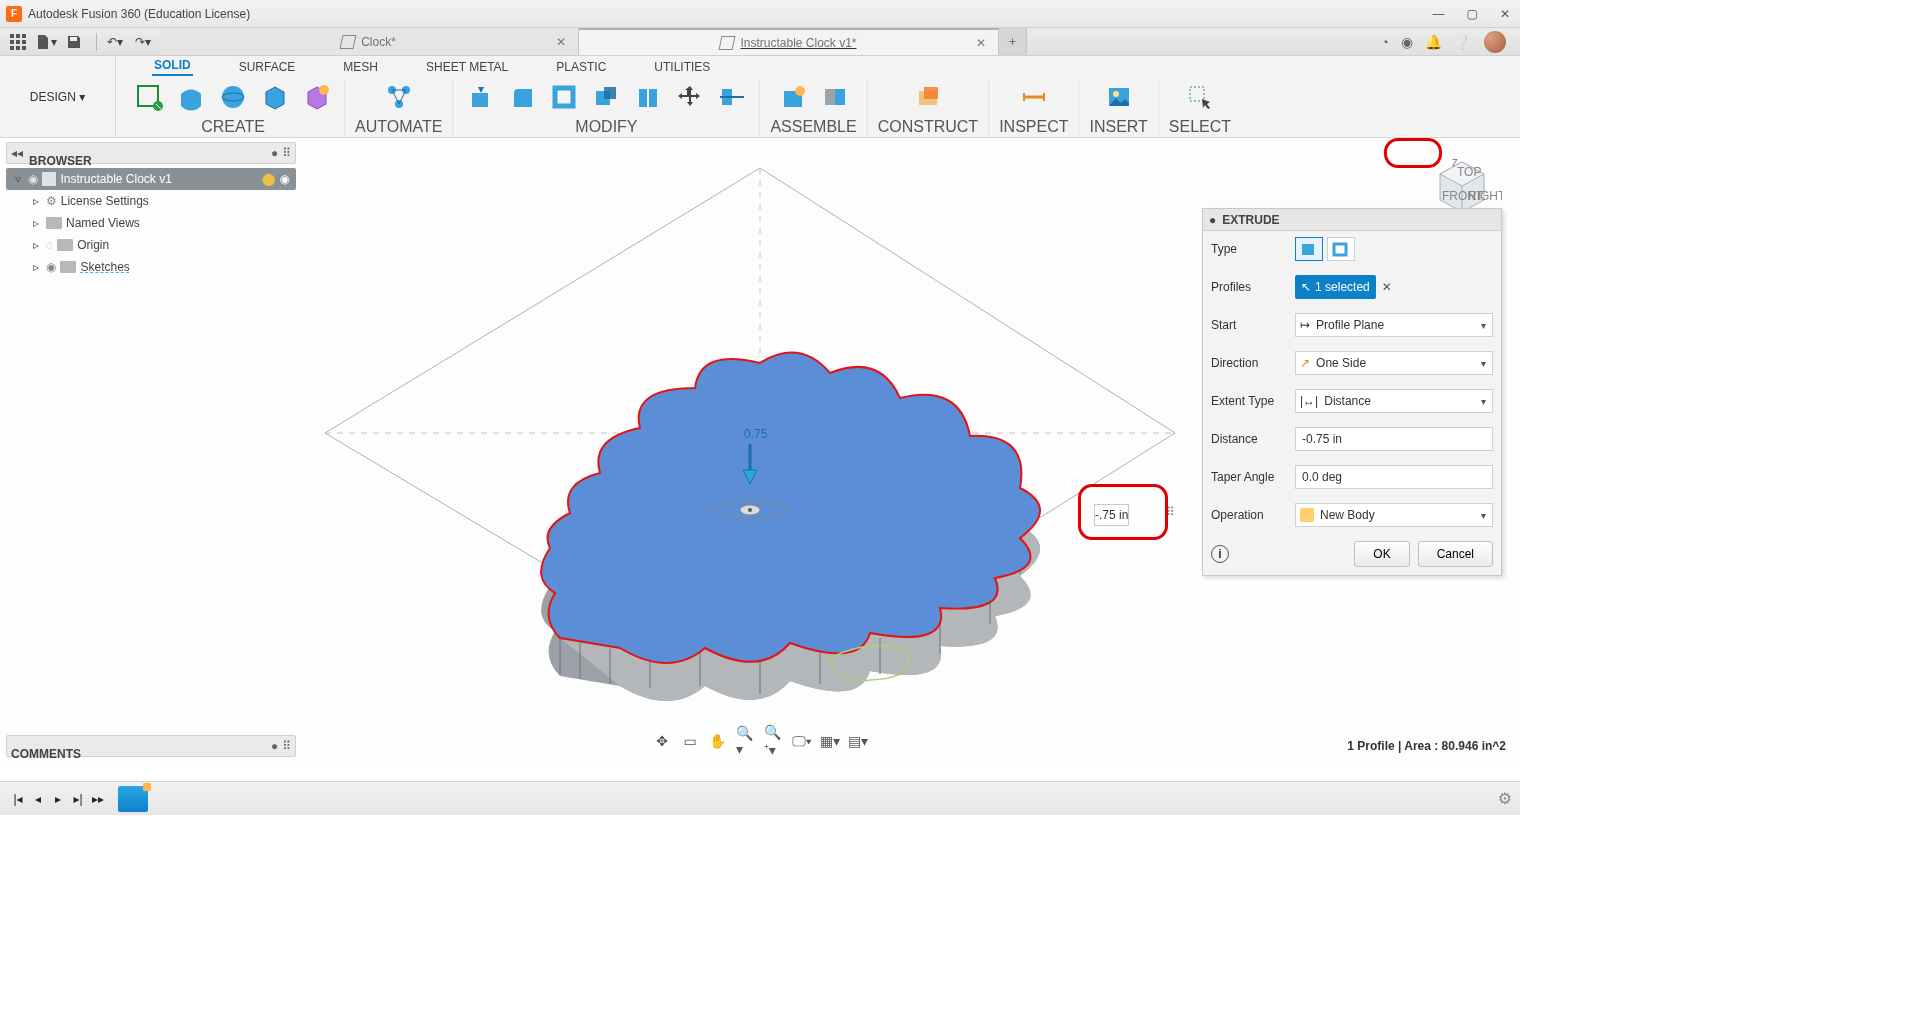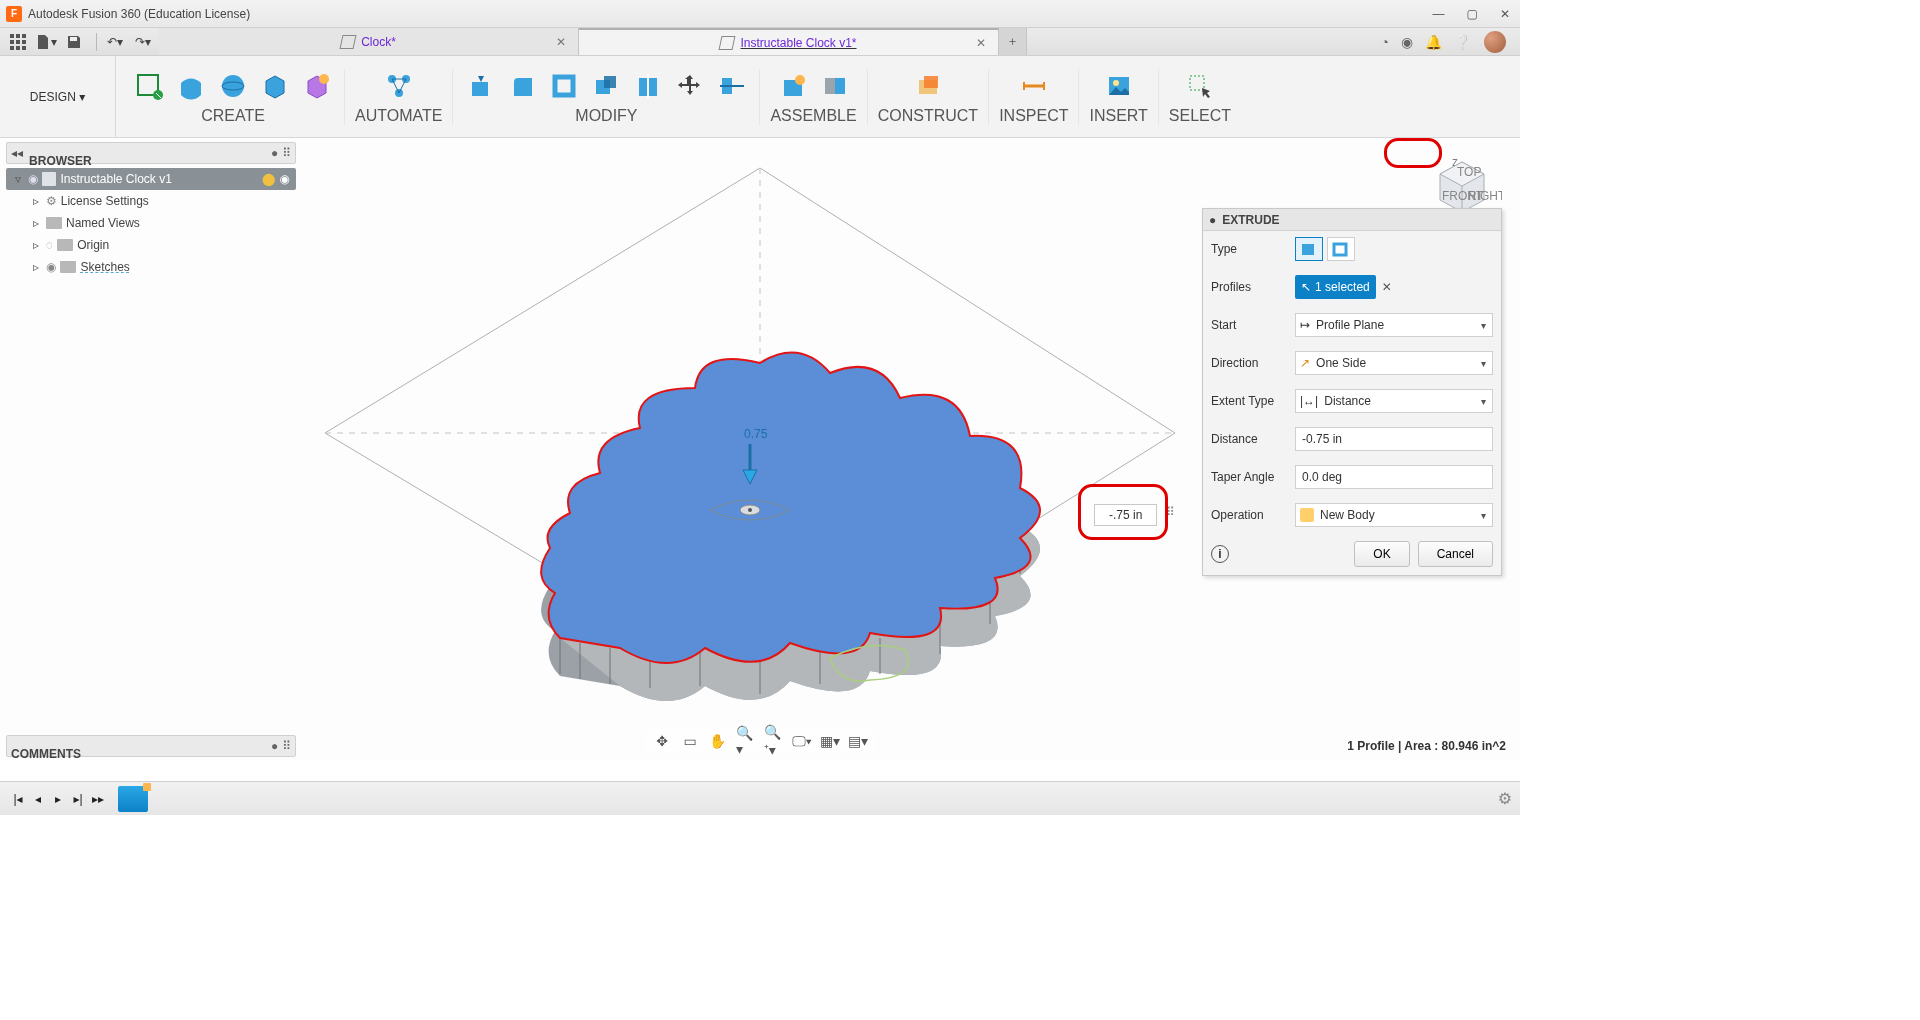--- a/index.html
+++ b/index.html
@@ -13,21 +13,21 @@
   .titlebar .win-ctrls span{cursor:default;}
   
   
   .qat { height: 28px; background: linear-gradient(#ebebeb,#e0e0e0); display:flex; align-items:center; padding:0 6px; border-bottom:1px solid #cfcfcf;position:relative;}
   .qat .qbtn { display:inline-flex; align-items:center; justify-content:center; width:24px; height:22px; margin-right:4px; color:#444;}
   .qat .sep{width:1px;height:18px;background:#b8b8b8;margin:0 6px;}
   .qat .tabs-wrap{flex:1; display:flex; align-items:stretch; height:100%;}
   .doc-tab { flex:1; max-width:420px; display:flex; align-items:center; justify-content:center; gap:6px; border-right:1px solid #c5c5c5; position:relative; background:#e5e5e5; height:100%;}
   .doc-tab.active{ background:#f3f3f3; border-top:2px solid #b0b0b0;text-decoration:underline;}
   .doc-tab .t-close{ color:#777; padding:0 8px; position:absolute; right:4px;}
-  .doc-tab .t-label{font-size:12px; color:#6d28d9;}
+  .doc-tab .t-label{font-size:12px; color:#737373;}
   .doc-tab .cube-ico{width:14px;height:14px;border:1px solid #888;transform:skewX(-12deg);}
   .qat .right-icos{display:flex; gap:12px; align-items:center; padding:0 8px;}
   .qat .plus-tab{width:28px;height:100%;display:flex;align-items:center;justify-content:center;background:#d5d5d5;color:#555;border-right:1px solid #c5c5c5;}
   .qat .avatar{width:22px;height:22px;border-radius:50%;background:radial-gradient(circle at 30% 30%, #e0a080,#a06040);}
   .qat .ico{color:#666;font-size:14px;}
   
   
   .ribbon { height: 82px; background:#f3f3f3; display:flex; align-items:stretch; border-bottom:1px solid #d8d8d8;}
   .workspace-dd { width:116px; display:flex; align-items:center; justify-content:center; font-size:12px; color:#333; border-right:1px solid #d8d8d8;}
   .rib-content{display:flex; flex-direction:column; flex:1;}
@@ -70,21 +70,21 @@
   .pselect::after{content:"▾"; position:absolute; right:6px; color:#555; font-size:10px;}
   .pchip{height:24px;background:#0d81c8;color:#fff;display:inline-flex;align-items:center;gap:4px;padding:0 6px;border-radius:2px;}
   .pchip .arrow{font-size:12px;}
   .ptoggle{display:flex;gap:4px;}
   .ptoggle .opt{width:28px;height:24px;border:1px solid #cfcfcf;background:#fff;display:flex;align-items:center;justify-content:center;}
   .ptoggle .opt.on{border-color:#0d81c8;background:#e4f2fb;}
   .p-foot{display:flex;justify-content:flex-end;align-items:center;gap:8px;padding:8px;}
   .p-foot .info{margin-right:auto;color:#333;font-weight:bold;width:18px;height:18px;border:1px solid #555;border-radius:50%;text-align:center;line-height:16px;}
   .p-btn{height:26px;padding:0 18px;border:1px solid #c0c0c0;background:linear-gradient(#fdfdfd,#eaeaea);border-radius:3px;}
   
-  .floating-val{position:absolute; border:1px solid #c8c8c8; background:#fff; padding:3px 14px;}
+  .floating-val{position:absolute; border:1px solid #c8c8c8; background:#fff; padding:3px 0;}
   .red-annot{position:absolute;border:3px solid #e00000;border-radius:14px;}
   
   .comments-panel{position:absolute; left:6px; bottom:4px; width:290px;}
   
   .view-nav{position:absolute; left:50%; bottom:8px; transform:translateX(-50%); display:flex; gap:8px; background:rgba(255,255,255,.6); padding:2px 6px; border-radius:3px;}
   .view-nav .nbtn{width:20px;height:20px;display:flex;align-items:center;justify-content:center;color:#555;font-size:14px;}
   
   .status{position:absolute; bottom:8px; right:14px; color:#333; font-weight:600;}
   
   
@@ -158,20 +158,28 @@
     <span class="ico">❔</span>
     <span class="avatar"></span>
   </div>
 </div>
 
 <div class="ribbon">
   <div class="workspace-dd">
     <span>DESIGN</span>&nbsp;▾
   </div>
   <div class="rib-content">
+    <div class="rib-tabs">
+      <span class="rib-tab active">SOLID</span>
+      <span class="rib-tab">SURFACE</span>
+      <span class="rib-tab">MESH</span>
+      <span class="rib-tab">SHEET METAL</span>
+      <span class="rib-tab">PLASTIC</span>
+      <span class="rib-tab">UTILITIES</span>
+    </div>
     <div class="rib-tools">
 
       <div class="tool-group">
         <div class="tool-row">
           <span class="tbtn">
               <svg width="30" height="30">
                 <rect x="4" y="4" width="20" height="20" fill="none" stroke="#1c8a3a" stroke-width="2"></rect>
                 <circle cx="24" cy="24" r="5" fill="#26a043"></circle>
                 <path d="M22 22l5 5" stroke="#fff"></path>
               </svg>

